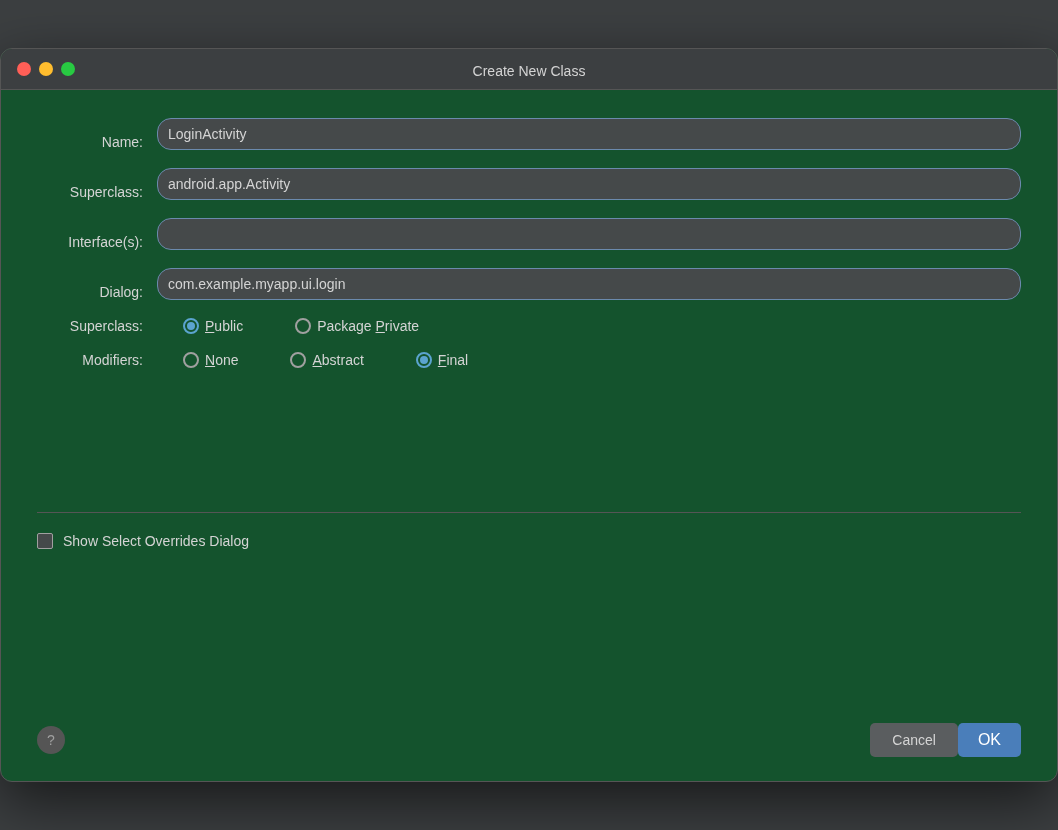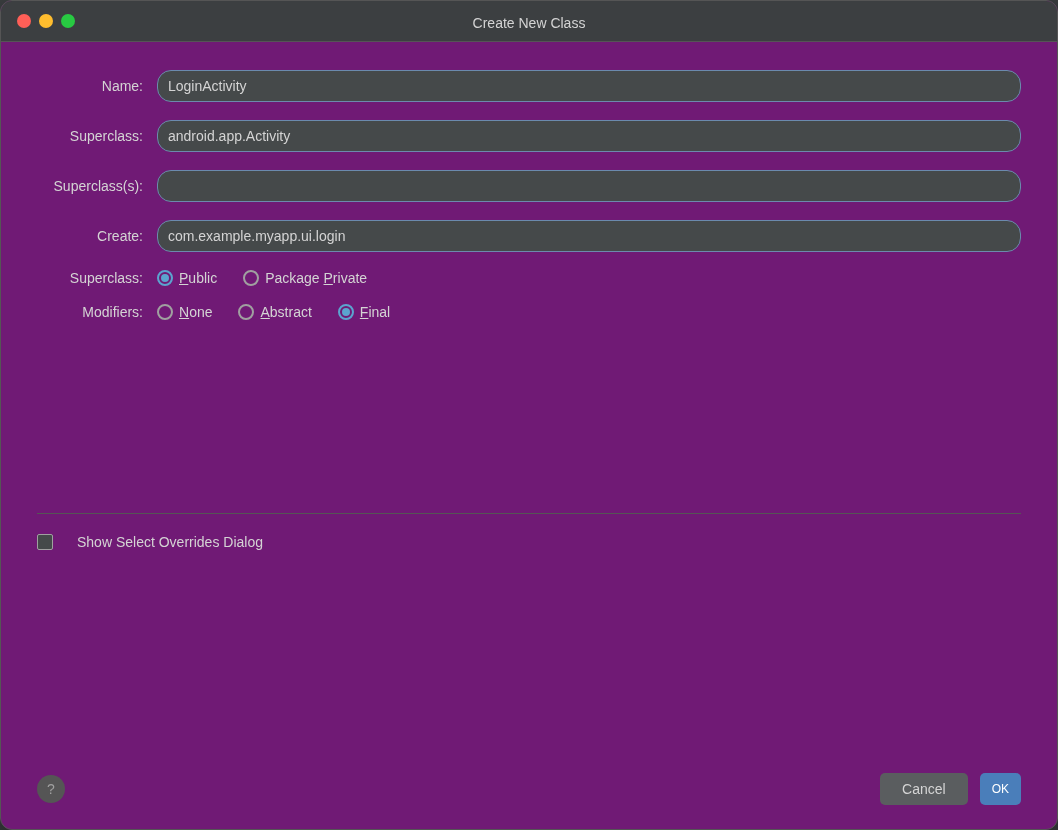--- a/index.html
+++ b/index.html
@@ -12,22 +12,22 @@
       background: #3c3f41;
       display: flex;
       justify-content: center;
       align-items: center;
       min-height: 100vh;
       font-family: -apple-system, BlinkMacSystemFont, 'Helvetica Neue', Arial, sans-serif;
     }
 
     .dialog {
       width: 1058px;
-      height: 830px;
-      background: #701a75;
+      height: 734px;
+      background: #14532d;
       border-radius: 12px;
       box-shadow: 0 20px 60px rgba(0,0,0,0.6);
       display: flex;
       flex-direction: column;
       overflow: hidden;
       border: 1px solid #555;
     }
 
     .title-bar {
       background: #3c3f41;
@@ -69,21 +69,21 @@
     .dialog-body {
       flex: 1;
       padding: 28px 36px;
       display: flex;
       flex-direction: column;
       gap: 0;
     }
 
     .form-row {
       display: flex;
-      align-items: center;
+      align-items: flex-end;
       margin-bottom: 18px;
     }
 
     .form-label {
       color: #d4d4d4;
       font-size: 14px;
       min-width: 120px;
       text-align: right;
       padding-right: 14px;
     }
@@ -140,21 +140,22 @@
     .kind-dropdown-arrow {
       margin-left: auto;
       color: #a0a0a0;
       font-size: 12px;
     }
 
     .radio-group {
       flex: 1;
       display: flex;
       align-items: center;
-      gap: 26px;
+      gap: 52px;
+      margin-left: 26px;
     }
 
     .radio-option {
       display: flex;
       align-items: center;
       gap: 6px;
       cursor: pointer;
     }
 
     .radio-circle {
@@ -186,21 +187,21 @@
 
     .divider {
       height: 1px;
       background: #555;
       margin: 16px 0 20px 0;
     }
 
     .checkbox-row {
       display: flex;
       align-items: center;
-      gap: 24px;
+      gap: 10px;
       margin-bottom: 20px;
     }
 
     .checkbox {
       width: 16px;
       height: 16px;
       border: 1px solid #a0a0a0;
       border-radius: 2px;
       background: #45494a;
       flex-shrink: 0;
@@ -231,40 +232,39 @@
       color: #a0a0a0;
       font-size: 14px;
       cursor: pointer;
       display: flex;
       align-items: center;
       justify-content: center;
     }
 
     .footer-buttons {
       display: flex;
-      gap: 12px;
     }
 
     .btn-cancel {
       background: #5a5d5f;
       border: none;
       border-radius: 5px;
       padding: 8px 22px;
       color: #d4d4d4;
       font-size: 14px;
       cursor: pointer;
     }
 
     .btn-ok {
       background: #4a7eba;
       border: none;
       border-radius: 5px;
-      padding: 8px 12px;
+      padding: 8px 20px;
       color: white;
-      font-size: 12px;
+      font-size: 16px;
       cursor: pointer;
       font-weight: 500;
     }
   </style>
 </head>
 <body>
 
 <div class="dialog">
 
   <div class="title-bar">
@@ -283,26 +283,26 @@
       <input class="form-input name-input" type="text" value="LoginActivity" style="">
     </div>
 
 
     <div class="form-row">
       <span class="form-label">Superclass:</span>
       <input class="form-input" type="text" value="android.app.Activity" style="">
     </div>
 
     <div class="form-row">
-      <span class="form-label">Superclass(s):</span>
+      <span class="form-label">Interface(s):</span>
       <input class="form-input" type="text" value="" style="">
     </div>
 
     <div class="form-row">
-      <span class="form-label">Create:</span>
+      <span class="form-label">Dialog:</span>
       <input class="form-input" type="text" value="com.example.myapp.ui.login" style="">
     </div>
 
     <div class="form-row">
       <span class="form-label">Superclass:</span>
       <div class="radio-group">
         <label class="radio-option">
           <div class="radio-circle checked">
             <div class="radio-dot"></div>
           </div>

